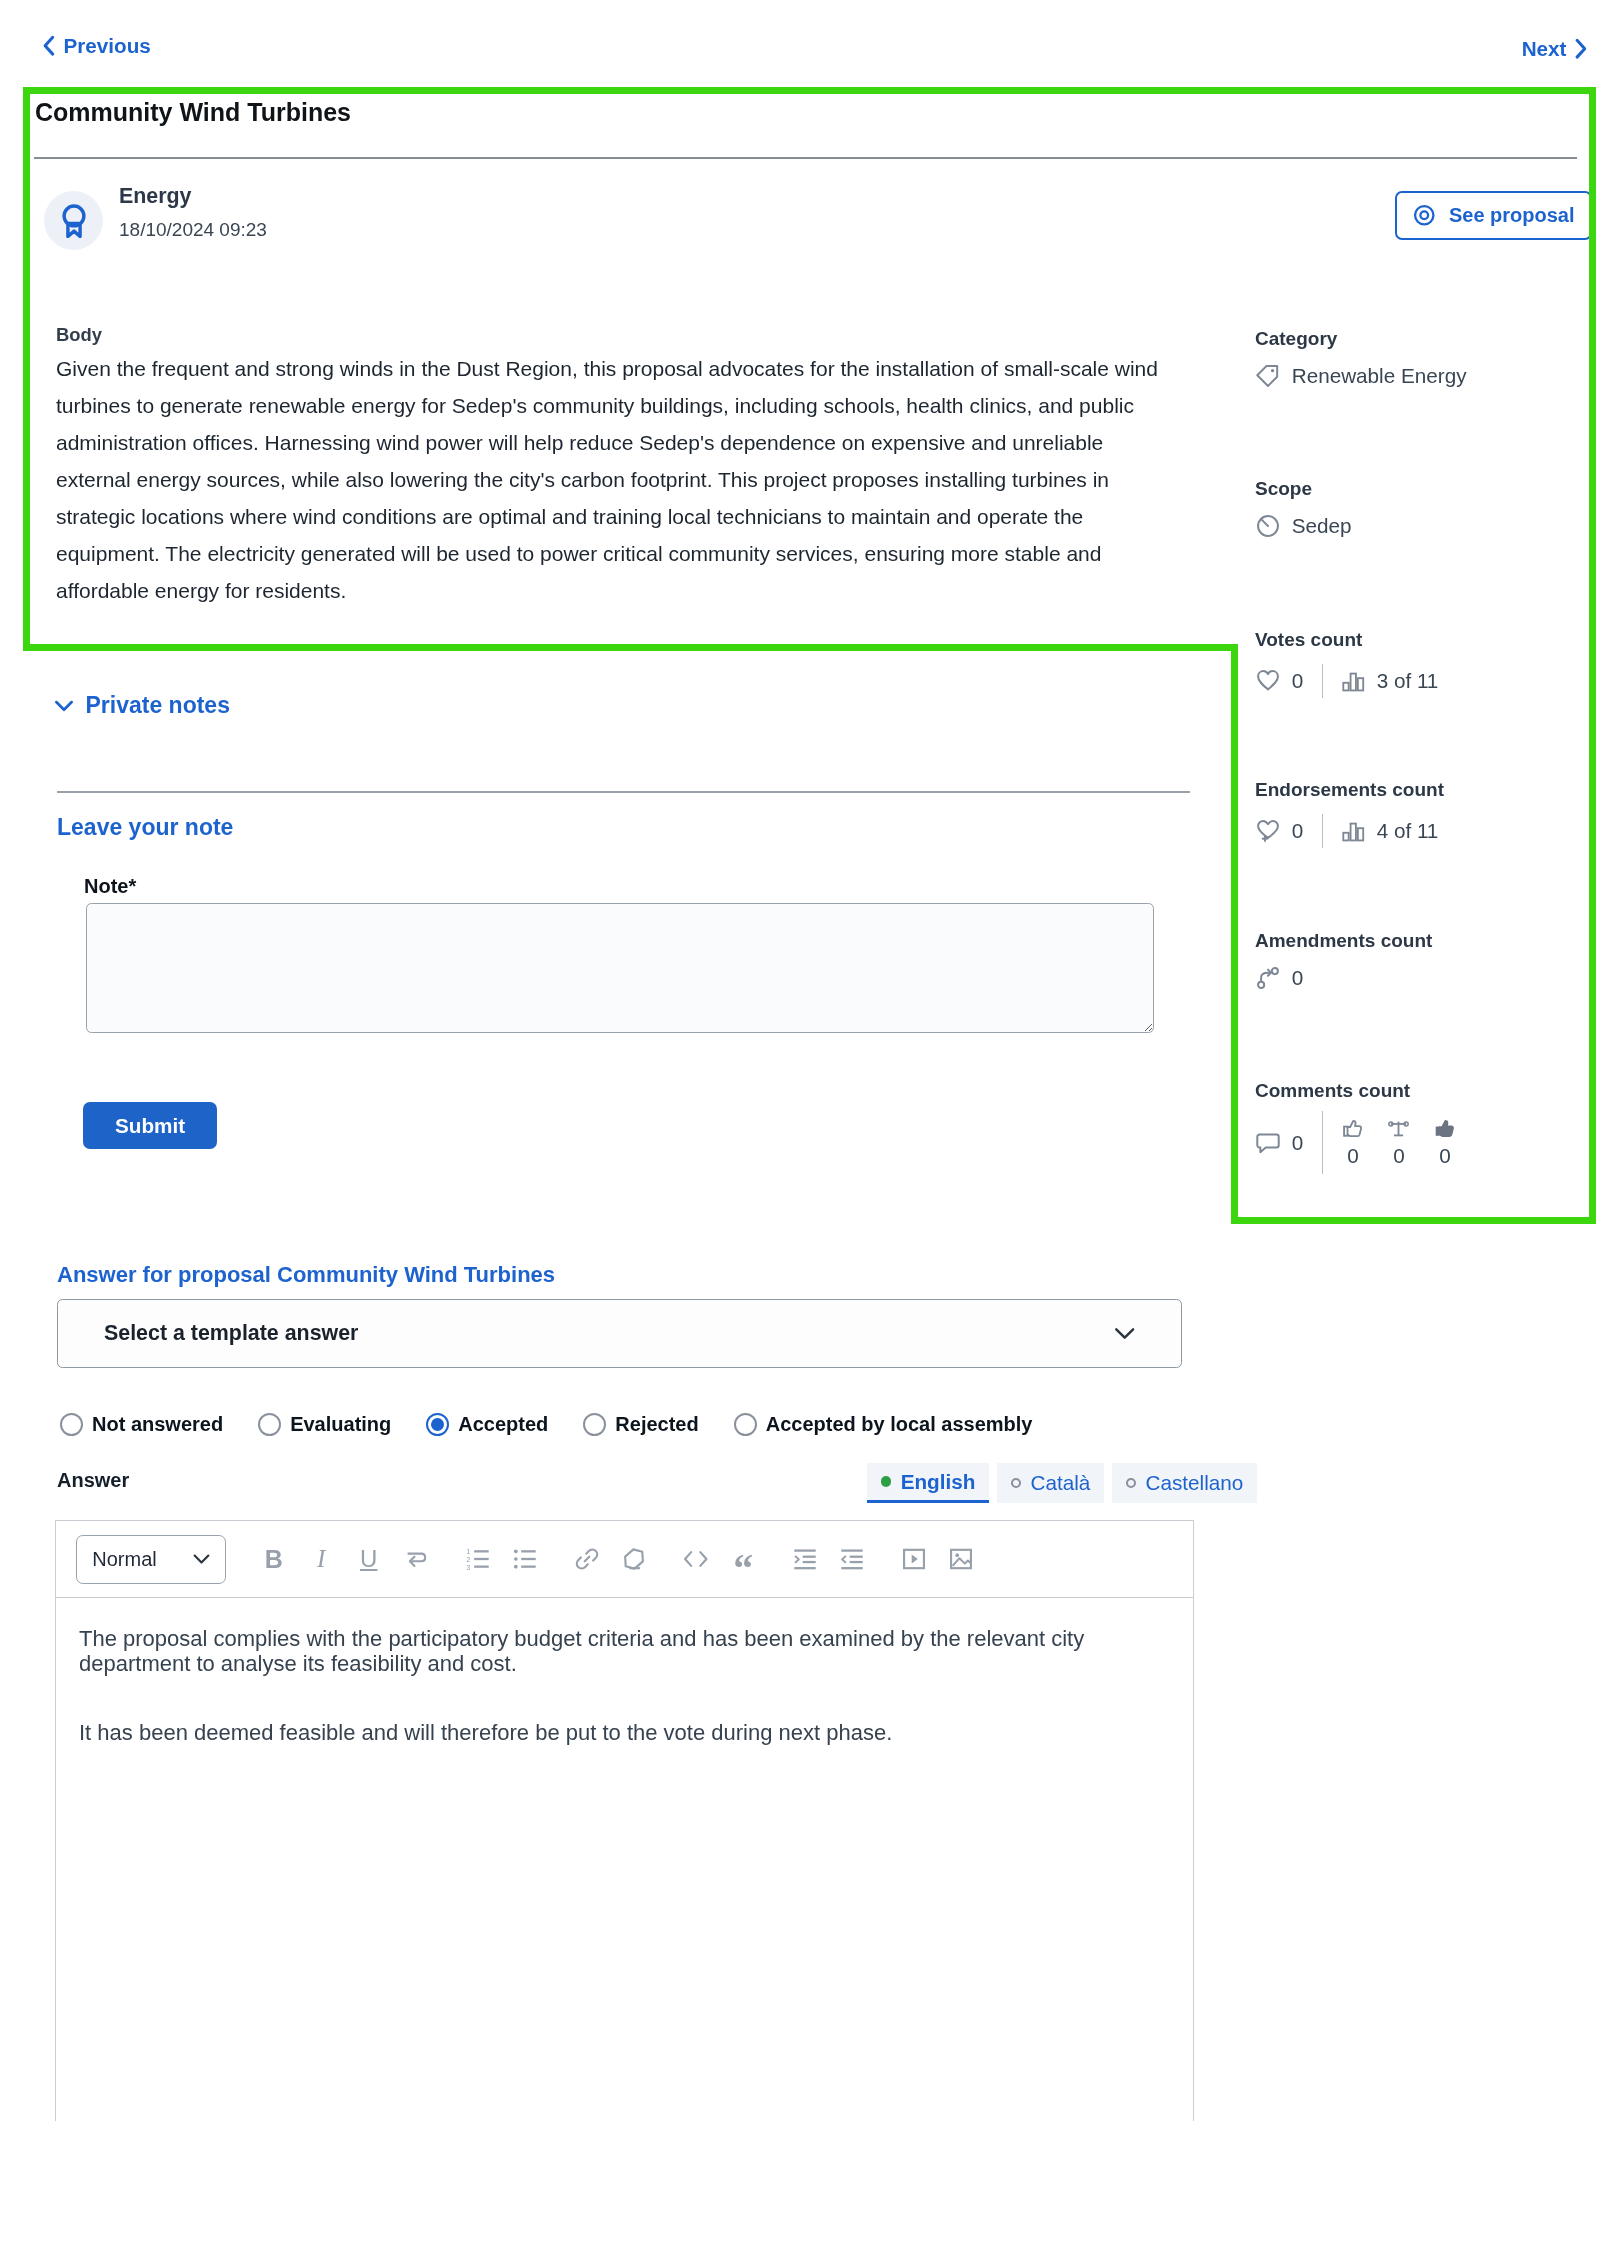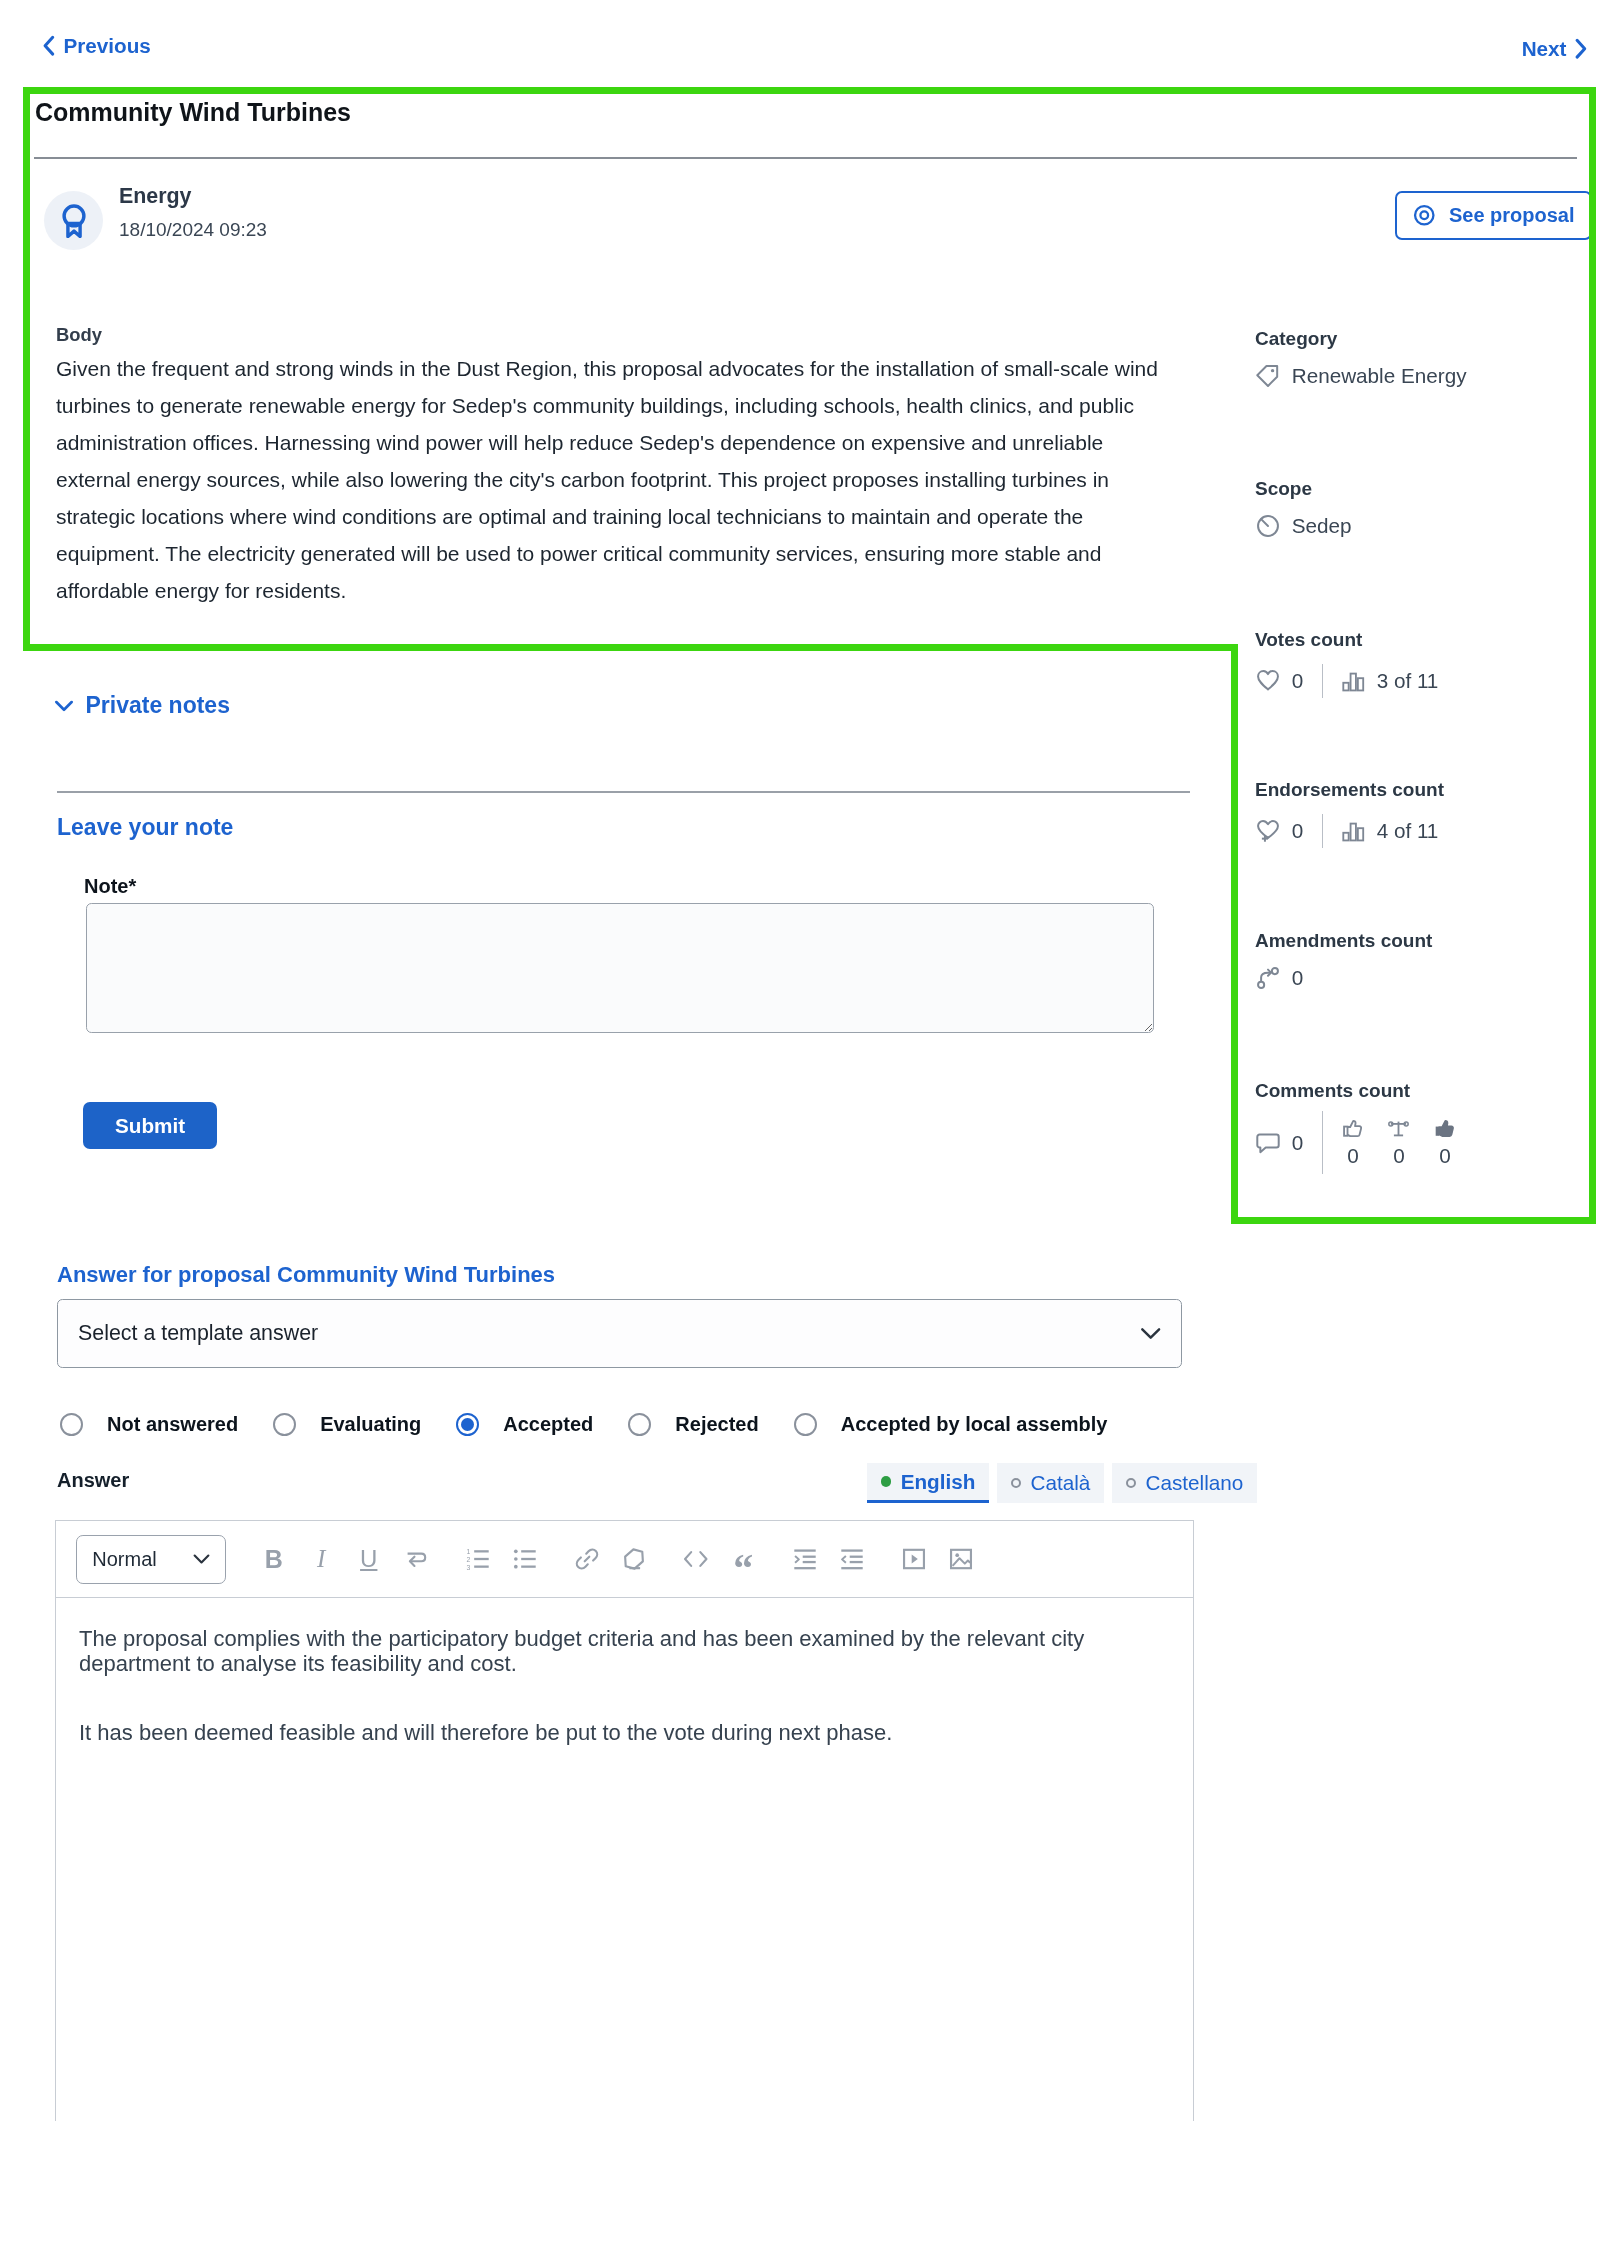--- a/index.html
+++ b/index.html
@@ -51,25 +51,25 @@
   #note-textarea{position:absolute;left:86px;top:903px;width:1068px;height:130px;
      border:1.5px solid #99a1ab;border-radius:5.4px;background:#fafbfc;resize:both;box-sizing:border-box;
      font-family:"Liberation Sans",sans-serif;font-size:20px;padding:10.7px;}
   #submit-button{position:absolute;left:83px;top:1102px;height:47px;padding:0 32px;
      background:#1d63c8;color:#ffffff;font-size:20.7px;font-weight:700;border:none;border-radius:6.9px;cursor:pointer;}
 
   
   #answer-heading{position:absolute;left:57px;top:1262px;font-size:22px;font-weight:700;color:#1d63cf;}
   #template-select{position:absolute;left:57px;top:1299px;width:1125px;height:69px;
      border:1.5px solid #8e98a2;border-radius:5.4px;background:#fdfdfe;box-sizing:border-box;
-     display:flex;align-items:center;justify-content:space-between;padding:0 20px;cursor:pointer;}
+     display:flex;align-items:center;justify-content:space-between;padding:0 46px;cursor:pointer;font-weight:bold;}
   #template-select .sel-text{font-size:21.4px;color:#1a222c;}
 
   #status-radios{position:absolute;left:60px;top:1413px;display:flex;align-items:center;gap:35px;}
-  .radio-item{display:flex;align-items:center;gap:24px;cursor:pointer;}
+  .radio-item{display:flex;align-items:center;gap:9px;cursor:pointer;}
   .radio-item .lbl{font-size:20px;font-weight:700;color:#0c141d;white-space:nowrap;}
   .radio{width:23px;height:23px;border-radius:50%;border:2.7px solid #8a919c;box-sizing:border-box;background:#fff;}
   .radio.selected{border-color:#1d63cf;position:relative;}
   .radio.selected::after{content:"";position:absolute;inset:3.1px;border-radius:50%;background:#1d63cf;}
 
   #answer-label{position:absolute;left:57px;top:1469px;font-size:20px;font-weight:700;color:#15202b;}
 
   #lang-tabs{position:absolute;left:867px;top:1463px;display:flex;gap:7.7px;align-items:flex-start;}
   .lang-tab{background:#f1f4f8;height:40px;padding:0 13.8px;display:flex;align-items:center;gap:9.2px;
             color:#1d63cf;font-size:20.7px;cursor:pointer;box-sizing:border-box;}

